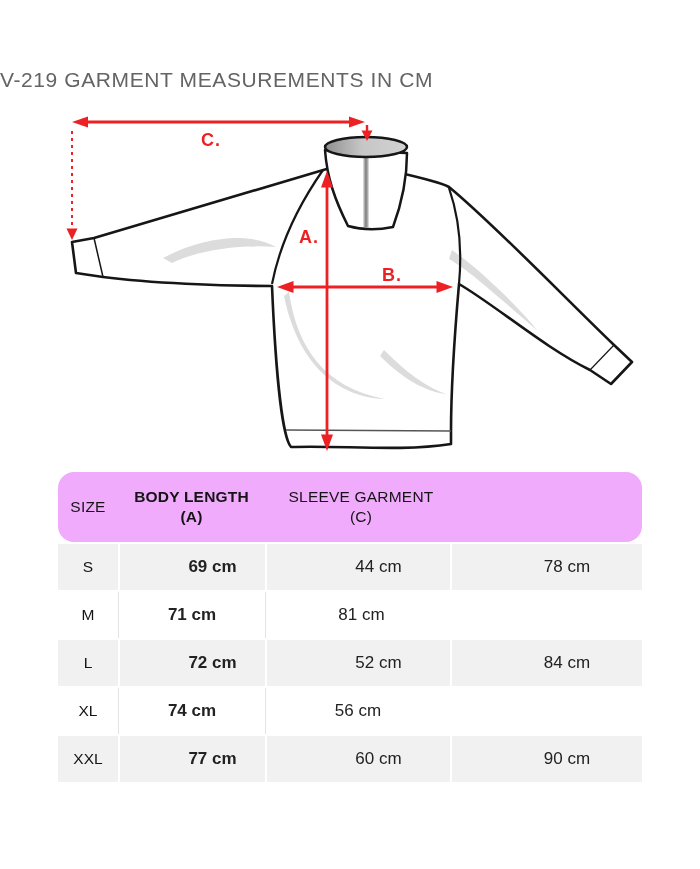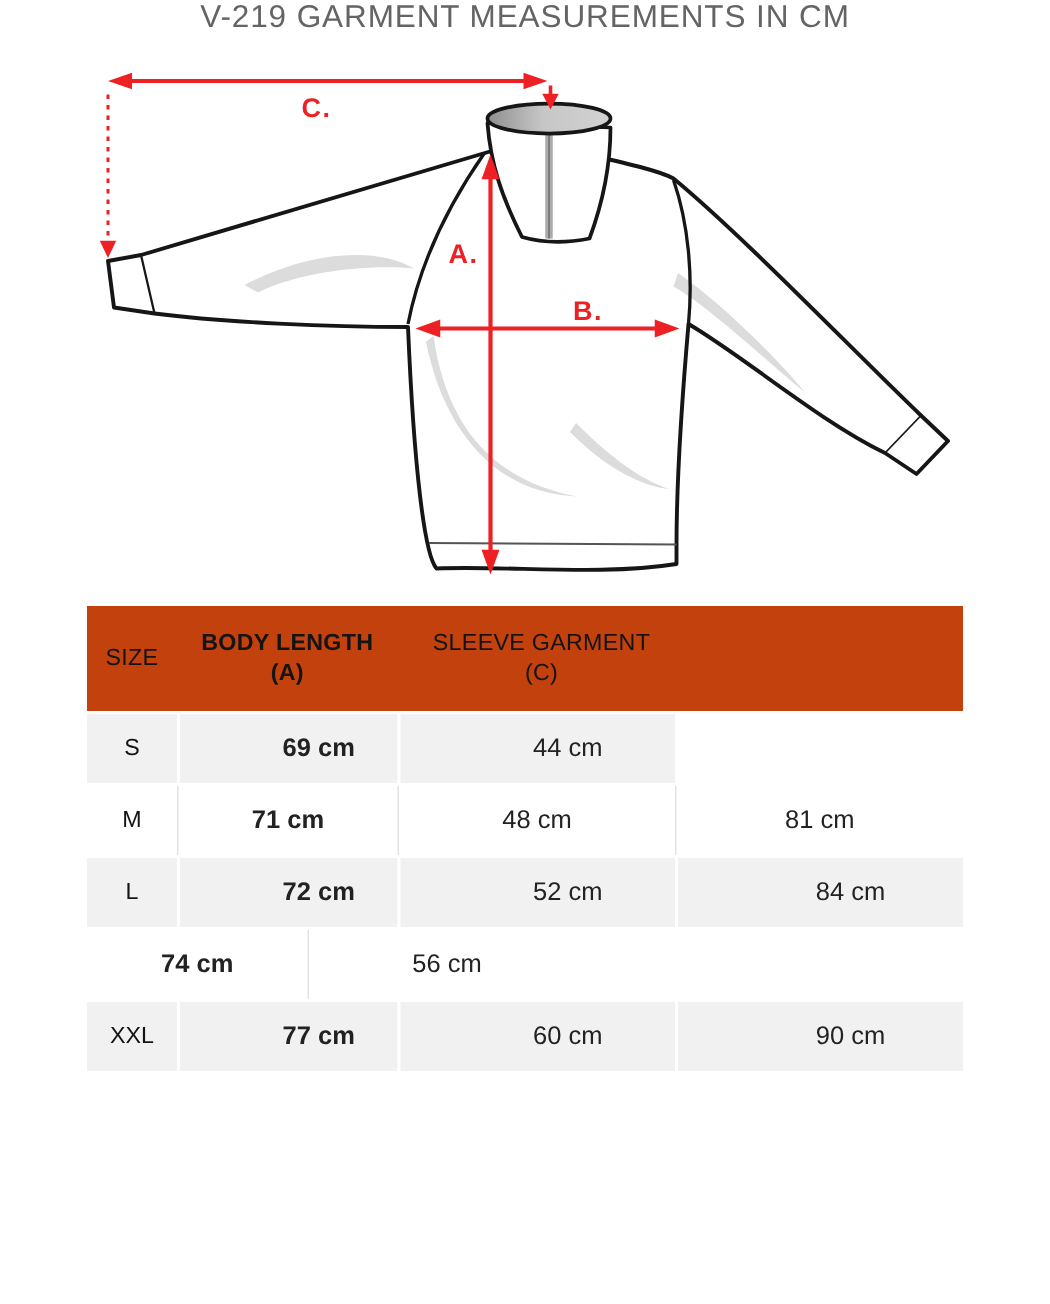--- a/index.html
+++ b/index.html
@@ -4,39 +4,40 @@
 <style>
   * { margin: 0; padding: 0; box-sizing: border-box; }
   html, body { background: #ffffff; }
   body {
     width: 700px; height: 869px;
     overflow: hidden;
     font-family: "Liberation Sans", sans-serif;
     position: relative;
   }
   .page-title {
-    text-align: center;
+    margin-top: 68px;
     font-size: 21px;
     letter-spacing: 0.6px;
     color: #646464;
     font-weight: 400;
   }
   .diagram-wrap { margin-top: 8px; }
   .diagram-wrap svg { display: block; }
 
   .size-chart {
     width: 584px;
     margin: 12px 0 0 58px;
     font-size: 15.5px;
     color: #141414;
   }
   .thead {
     display: flex;
-    background: #c2410c;
+    background: #f0abfc;
     height: 70px;
+    border-radius: 16px;
   }
   .th {
     display: flex;
     flex-direction: column;
     align-items: center;
     justify-content: center;
     text-align: center;
     line-height: 1.3;
     letter-spacing: 0.2px;
   }
@@ -143,34 +144,35 @@
     <div class="th col-3">
       <span>SLEEVE GARMENT</span>
       <span>(C)</span>
     </div>
   </div>
 
   <div class="trow odd">
     <div class="td size-cell col-0">S</div>
     <div class="td col-1">69 cm</div>
     <div class="td col-2">44 cm</div>
+    <div class="td col-3">78 cm</div>
   </div>
   <div class="trow even">
     <div class="td size-cell col-0">M</div>
     <div class="td col-1">71 cm</div>
-    <div class="td col-2">48 cm</div>
     <div class="td col-3">81 cm</div>
   </div>
   <div class="trow odd">
     <div class="td size-cell col-0">L</div>
     <div class="td col-1">72 cm</div>
     <div class="td col-2">52 cm</div>
     <div class="td col-3">84 cm</div>
   </div>
   <div class="trow even">
+    <div class="td size-cell col-0">XL</div>
     <div class="td col-1">74 cm</div>
     <div class="td col-2">56 cm</div>
   </div>
   <div class="trow odd">
     <div class="td size-cell col-0">XXL</div>
     <div class="td col-1">77 cm</div>
     <div class="td col-2">60 cm</div>
     <div class="td col-3">90 cm</div>
   </div>
 </div>

